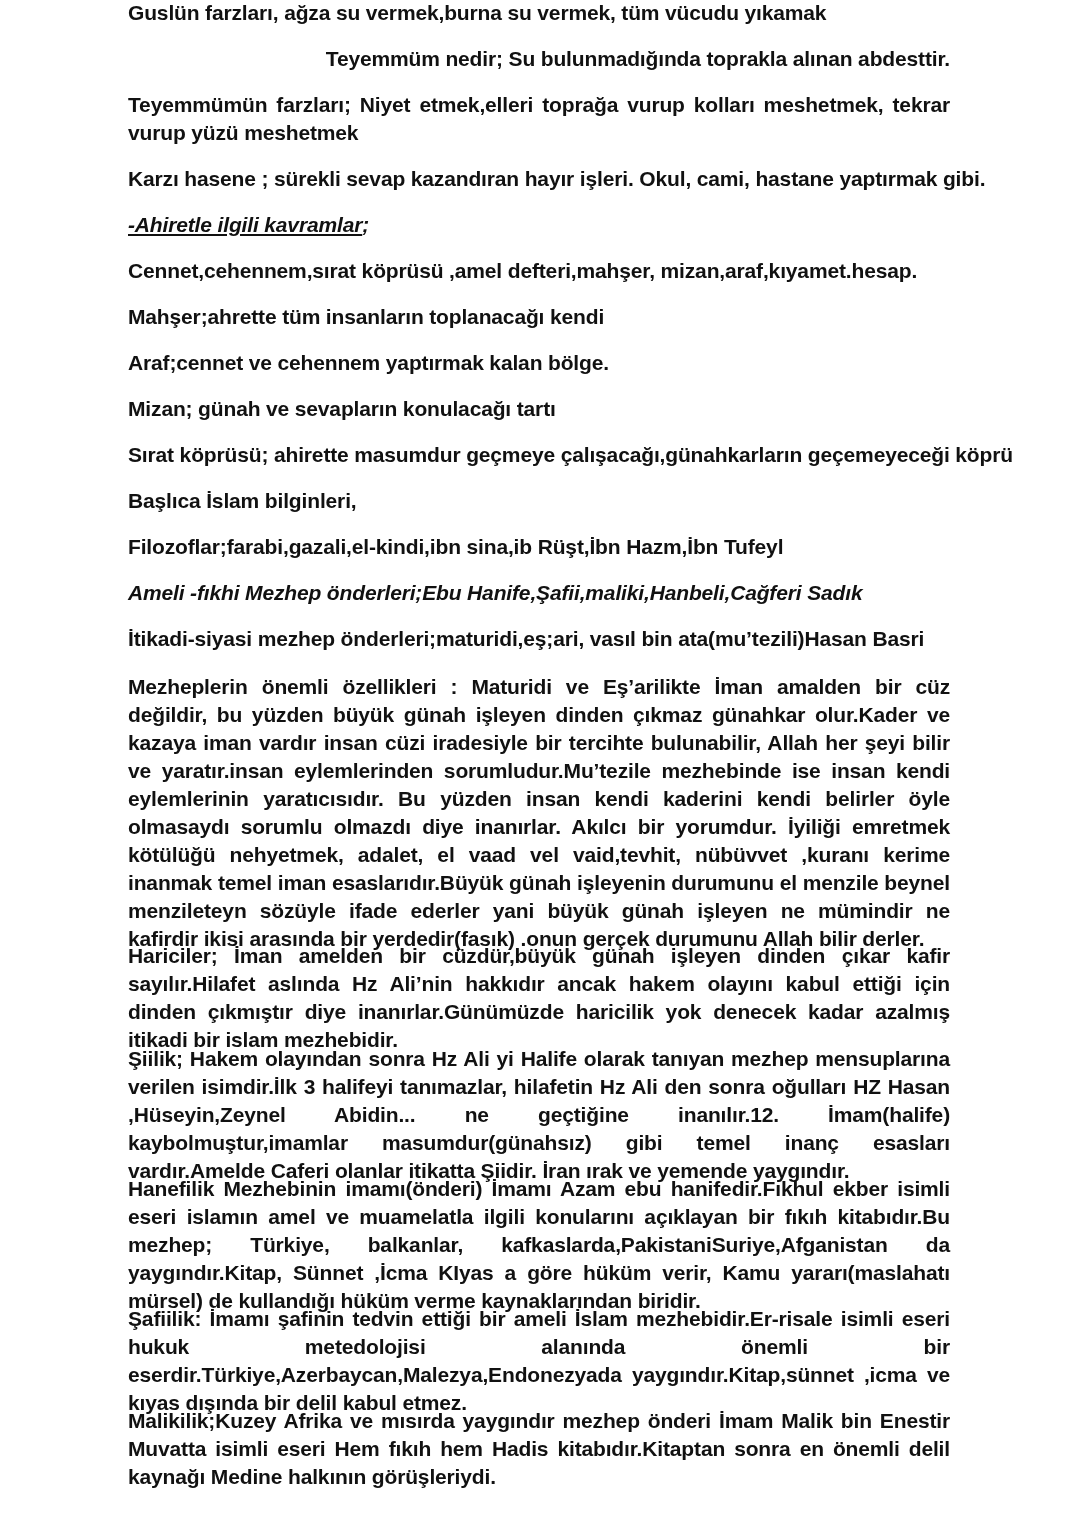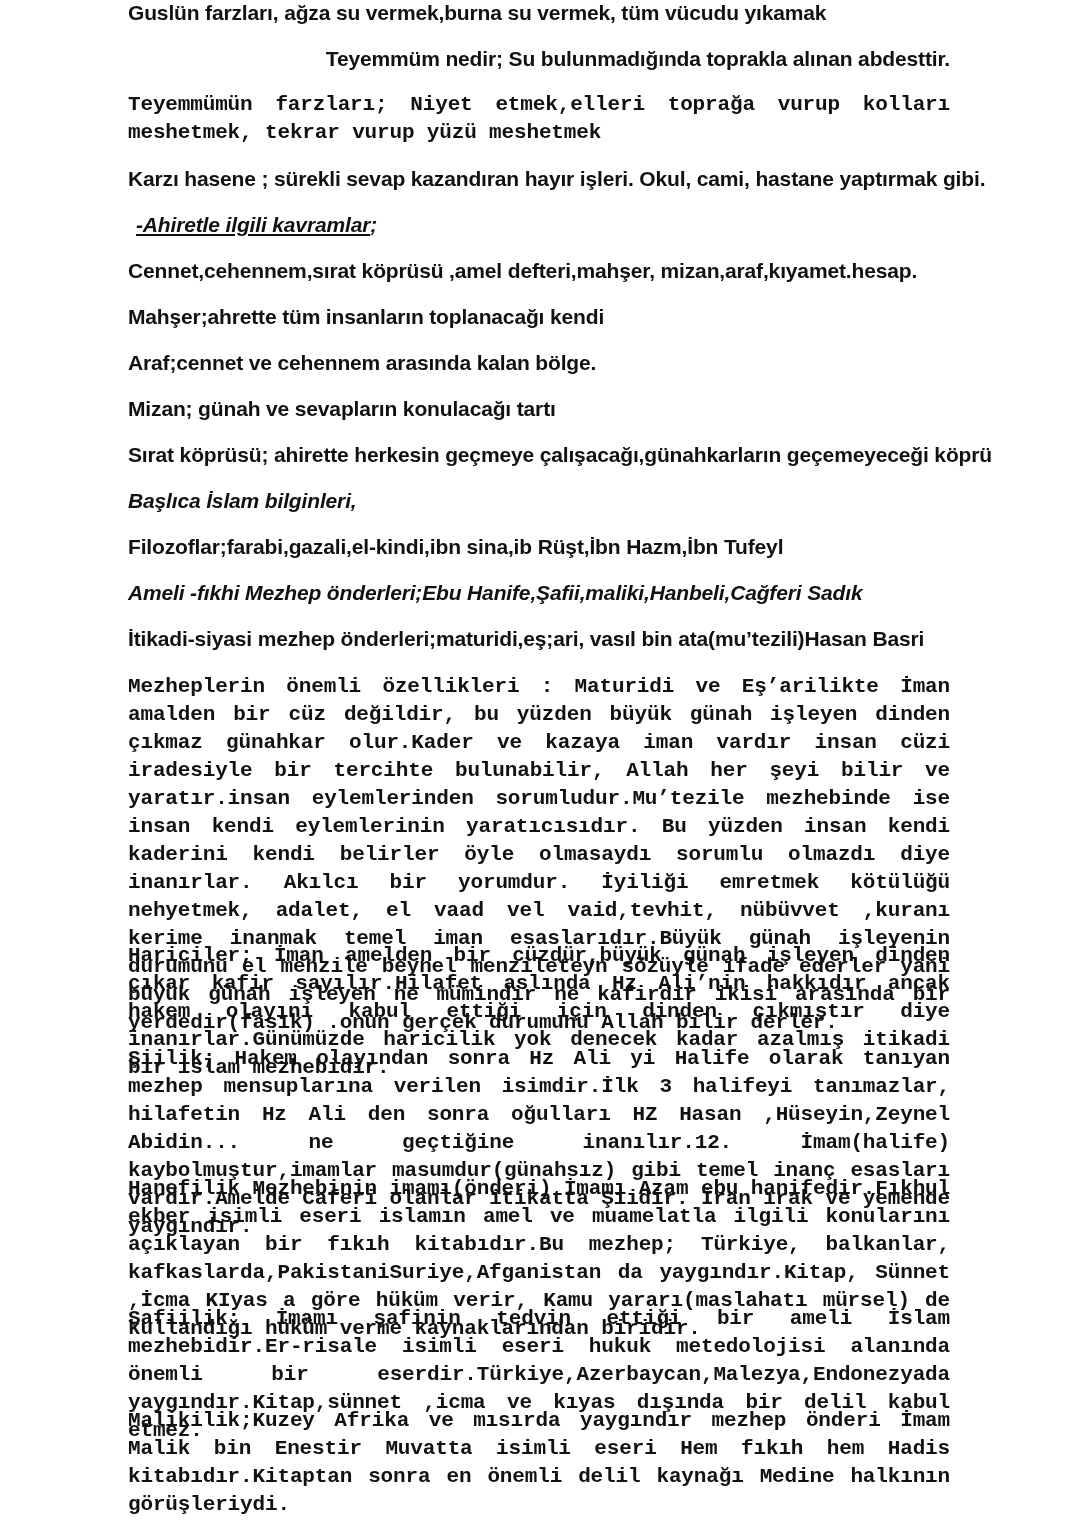--- a/index.html
+++ b/index.html
@@ -28,21 +28,20 @@
       font-size: 21px;
       font-weight: bold;
       line-height: 28px;
       letter-spacing: -0.15px;
       margin: 0;
       white-space: normal;
     }
     .p.justify {
       text-align: justify;
       text-align-last: left;
-      font-family: Liberation Mono, monospace;
     }
     .p.single {
       white-space: nowrap;
     }
     .heading {
       font-style: italic;
     }
     .heading .u {
       text-decoration: underline;
       text-underline-offset: 2px;
@@ -51,28 +50,28 @@
 </head>
 <body>
 
 <div class="page">
 
   <p class="p single" style="top:-1px;">Guslün farzları, ağza su vermek,burna su vermek, tüm vücudu yıkamak</p>
   <p class="p single" style="top:45px;text-align:right;">Teyemmüm nedir; Su bulunmadığında toprakla alınan abdesttir.</p>
   <p class="p justify" style="top:91px;">Teyemmümün farzları; Niyet etmek,elleri toprağa vurup kolları meshetmek, tekrar vurup yüzü meshetmek</p>
   <p class="p single" style="top:165px;">Karzı  hasene ;  sürekli sevap kazandıran hayır işleri. Okul, cami, hastane yaptırmak gibi.</p>
 
-  <p class="p single heading" style="top:211px;margin-left:8px;"><span class="u">-Ahiretle ilgili kavramlar</span><span>;</span></p>
+  <p class="p single heading" style="top:211px;"><span class="u">-Ahiretle ilgili kavramlar</span><span>;</span></p>
 
   <p class="p single" style="top:257px;">Cennet,cehennem,sırat köprüsü ,amel defteri,mahşer, mizan,araf,kıyamet.hesap.</p>
   <p class="p single" style="top:303px;">Mahşer;ahrette tüm insanların toplanacağı kendi</p>
-  <p class="p single" style="top:349px;">Araf;cennet ve cehennem arasında kalan bölge.</p>
+  <p class="p single" style="top:349px;">Araf;cennet ve cehennem yaptırmak kalan bölge.</p>
   <p class="p single" style="top:395px;">Mizan; günah ve sevapların konulacağı tartı</p>
-  <p class="p single" style="top:441px;">Sırat köprüsü; ahirette  herkesin geçmeye çalışacağı,günahkarların geçemeyeceği köprü</p>
-  <p class="p single" style="top:487px;font-style:italic;">Başlıca İslam bilginleri,</p>
+  <p class="p single" style="top:441px;">Sırat köprüsü; ahirette  masumdur geçmeye çalışacağı,günahkarların geçemeyeceği köprü</p>
+  <p class="p single" style="top:487px;">Başlıca İslam bilginleri,</p>
   <p class="p single" style="top:533px;">Filozoflar;farabi,gazali,el-kindi,ibn sina,ib Rüşt,İbn Hazm,İbn Tufeyl</p>
   <p class="p single" style="top:579px;font-style:italic;">Ameli -fıkhi Mezhep önderleri;Ebu Hanife,Şafii,maliki,Hanbeli,Cağferi Sadık</p>
   <p class="p single" style="top:625px;">İtikadi-siyasi mezhep önderleri;maturidi,eş;ari, vasıl bin ata(mu’tezili)Hasan Basri</p>
 
   <p class="p justify" style="top:673px;">Mezheplerin önemli özellikleri : Maturidi ve Eş’arilikte İman amalden bir cüz değildir, bu yüzden büyük günah işleyen dinden çıkmaz günahkar olur.Kader ve kazaya iman vardır insan cüzi iradesiyle bir tercihte bulunabilir, Allah her şeyi bilir ve yaratır.insan eylemlerinden sorumludur.Mu’tezile mezhebinde ise insan kendi eylemlerinin yaratıcısıdır. Bu yüzden insan kendi kaderini kendi belirler öyle olmasaydı sorumlu olmazdı diye inanırlar. Akılcı bir yorumdur. İyiliği emretmek kötülüğü nehyetmek, adalet, el vaad vel vaid,tevhit, nübüvvet ,kuranı kerime inanmak temel iman esaslarıdır.Büyük günah işleyenin durumunu el menzile beynel menzileteyn sözüyle ifade ederler yani büyük günah işleyen ne mümindir ne kafirdir ikisi arasında bir yerdedir(fasık) .onun gerçek durumunu Allah bilir derler.</p>
   <p class="p justify" style="top:942px;"> Hariciler; İman amelden bir cüzdür,büyük günah işleyen dinden çıkar kafir sayılır.Hilafet aslında Hz Ali’nin hakkıdır ancak hakem olayını kabul ettiği için dinden çıkmıştır diye inanırlar.Günümüzde haricilik yok denecek kadar azalmış itikadi bir islam mezhebidir.</p>
   <p class="p justify" style="top:1045px;">Şiilik; Hakem olayından sonra Hz Ali yi Halife olarak tanıyan mezhep mensuplarına verilen isimdir.İlk 3 halifeyi tanımazlar, hilafetin Hz Ali den sonra oğulları HZ Hasan ,Hüseyin,Zeynel Abidin... ne geçtiğine inanılır.12. İmam(halife) kaybolmuştur,imamlar masumdur(günahsız) gibi temel inanç esasları vardır.Amelde Caferi olanlar itikatta Şiidir. İran ırak ve yemende yaygındır.</p>
   <p class="p justify" style="top:1175px;">Hanefilik Mezhebinin imamı(önderi) İmamı Azam ebu hanifedir.Fıkhul ekber isimli eseri islamın amel ve muamelatla ilgili konularını açıklayan bir fıkıh kitabıdır.Bu mezhep; Türkiye, balkanlar, kafkaslarda,PakistaniSuriye,Afganistan da yaygındır.Kitap, Sünnet ,İcma KIyas a göre hüküm verir, Kamu yararı(maslahatı mürsel) de kullandığı hüküm verme kaynaklarından biridir.</p>
   <p class="p justify" style="top:1305px;">Şafiilik: İmamı şafinin tedvin ettiği bir ameli İslam mezhebidir.Er-risale isimli eseri hukuk metedolojisi alanında önemli bir eserdir.Türkiye,Azerbaycan,Malezya,Endonezyada yaygındır.Kitap,sünnet ,icma ve kıyas dışında bir delil kabul etmez.</p>
   <p class="p justify" style="top:1407px;">Malikilik;Kuzey Afrika ve mısırda yaygındır mezhep önderi İmam Malik bin Enestir Muvatta isimli eseri Hem fıkıh hem Hadis kitabıdır.Kitaptan sonra en önemli delil kaynağı Medine halkının görüşleriydi.</p>

